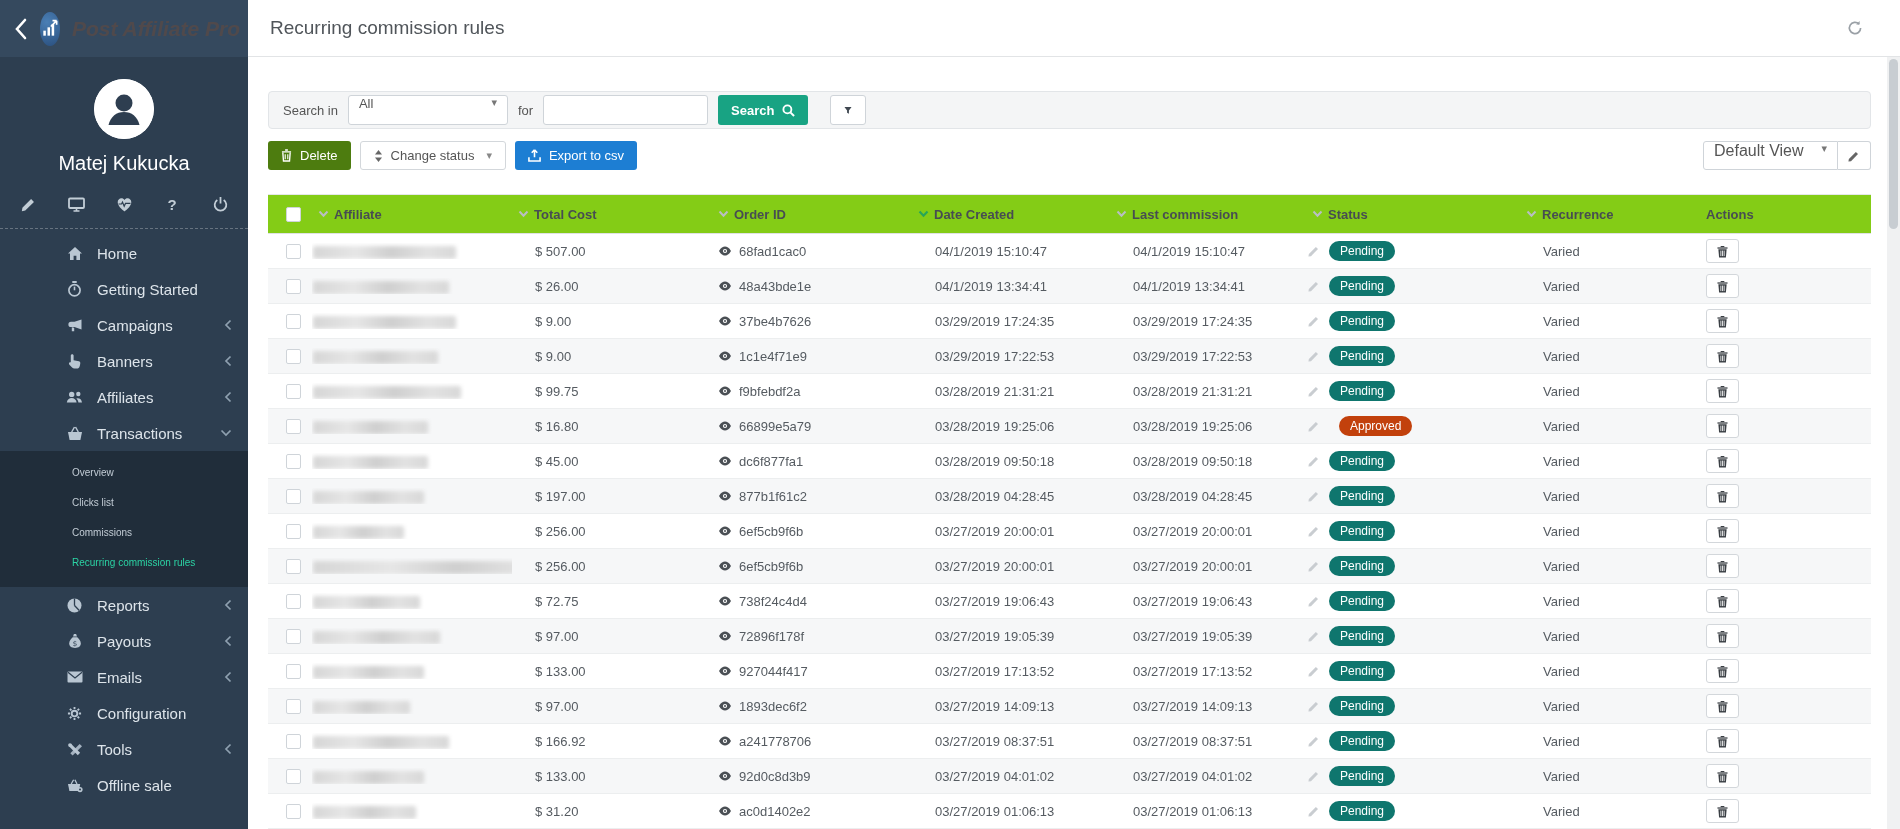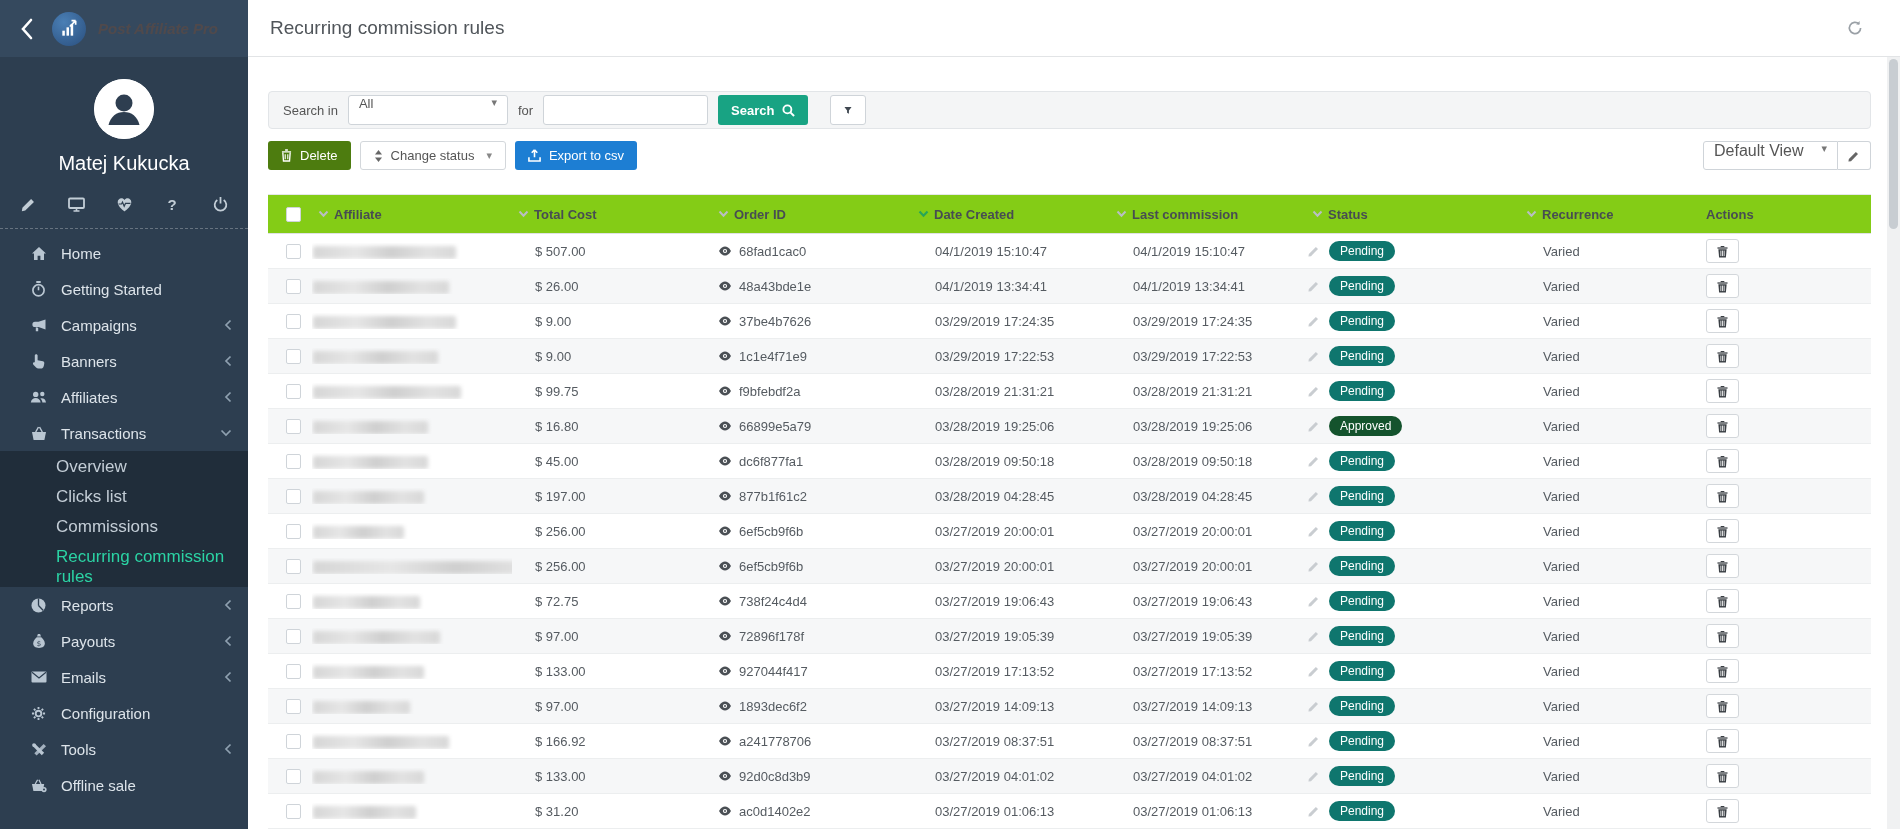--- a/index.html
+++ b/index.html
@@ -5,34 +5,34 @@
   * { box-sizing: border-box; margin: 0; padding: 0; }
   html,body { background:#fff; }
   body { font-family: "Liberation Sans", sans-serif; }
   .app { width:1900px; height:829px; display:flex; overflow:hidden; background:#fff; }
 
   
   .sidebar { width:248px; flex:0 0 248px; background:#2d3e50; color:#d7dfe6; display:flex; flex-direction:column; overflow:hidden; }
   .sidebar-top { height:57px; background:#35495e; display:flex; align-items:center; padding:0 14px; gap:12px; flex:0 0 57px; }
   .back-btn { width:26px; height:26px; display:flex; align-items:center; justify-content:center; cursor:pointer; }
   .logo-circle { width:34px; height:34px; border-radius:50%; background:radial-gradient(circle at 35% 30%, #4a7fb5, #2a4f7e); display:flex; align-items:center; justify-content:center; }
-  .brand-text { font-style:italic; font-weight:bold; font-size:15px; color:#6b4a3a; opacity:.5; white-space:nowrap; }
+  .brand-text { font-style:italic; font-weight:bold; font-size:21px; color:#6b4a3a; opacity:.5; white-space:nowrap; }
   .profile { text-align:center; padding-top:22px; }
   .avatar { width:60px; height:60px; border-radius:50%; background:#fff; margin:0 auto; display:flex; align-items:flex-end; justify-content:center; overflow:hidden; }
   .profile-name { color:#fff; font-size:20px; margin-top:13px; font-weight:400; }
   .quick-icons { display:flex; justify-content:center; gap:30px; margin-top:20px; color:#c2cdd6; align-items:center; }
   .qicon { width:18px; height:18px; display:flex; align-items:center; justify-content:center; cursor:pointer; font-size:15px; font-weight:bold; }
   .sb-divider { border-top:1px dashed rgba(255,255,255,.28); margin:15px 0 6px 0; }
   .menu { font-size:15px; }
-  .mi { height:36px; display:flex; align-items:center; padding:0 16px 0 30px; cursor:pointer; }
+  .mi { height:36px; display:flex; align-items:center; padding:0 16px 0 30px; cursor:pointer;margin-left:36px; }
   .mico { width:17px; height:17px; margin-right:14px; color:#b9c6d2; display:flex; align-items:center; justify-content:center; flex:0 0 17px; }
   .mlabel { flex:1; color:#dde4ea; }
   .mchev { color:#8fa0b0; display:flex; align-items:center; }
   .submenu { background:#202d3a; padding:6px 0 10px 0; }
-  .smi { height:30px; display:flex; align-items:flex-start; padding-left:56px; font-size:17px; color:#c3cdd6; cursor:pointer; }
+  .smi { height:30px; display:flex; align-items:center; padding-left:72px; font-size:10px; color:#c3cdd6; cursor:pointer; }
   .smi.active { color:#2bd3a4; }
 
   
   .main { flex:1 1 auto; display:flex; flex-direction:column; background:#fff; min-width:0; }
   .topbar { height:57px; flex:0 0 57px; border-bottom:1px solid #e2e4e6; display:flex; align-items:center; padding:0 24px 0 22px; }
   .page-title { font-size:19px; color:#50555a; font-weight:400; flex:1; }
   .refresh-btn { color:#9aa0a6; cursor:pointer; display:flex; }
 
   
   .search-panel { margin:34px 16px 0 20px; height:45px; background:#f4f5f6; border:1px solid #e2e5e8; border-radius:4px; display:flex; align-items:center; padding:0 14px; gap:10px; font-size:13px; color:#555; }
@@ -65,21 +65,21 @@
   .c { padding-left:23px; white-space:nowrap; overflow:hidden; }
   .c.cb, .h.cb { padding-left:18px; }
   .c.aff { padding-left:1px; }
   .c.order { padding-left:6px; display:flex; align-items:center; gap:7px; }
   .c.status { padding-left:2px; display:flex; align-items:center; gap:9px; }
   .c.actions { padding-left:8px; }
   .checkbox { appearance:none; -webkit-appearance:none; width:15px; height:15px; border:1px solid #cfd4d9; border-radius:2px; background:#fff; cursor:pointer; display:block; }
   .blur-name { display:inline-block; height:13px; border-radius:2px; background:linear-gradient(90deg,#d6d6d6,#e6e6e6 30%,#cfcfcf 55%,#e2e2e2 80%,#d8d8d8); filter:blur(2px); vertical-align:middle; }
   .badge { color:#fff; font-size:12px; border-radius:11px; padding:3px 11px; min-width:60px; text-align:center; }
   .badge.pending { background:#0f766e; }
-  .badge.approved { background:#14532d; }
+  .badge.approved { background:#c2410c;margin-left:10px; }
   .pencil-sm { color:#c9cdd1; display:flex; }
   .trash-btn { width:33px; height:24px; background:#fff; border:1px solid #d3d7db; border-radius:3px; display:flex; align-items:center; justify-content:center; color:#3a3f44; cursor:pointer; }
 
   
   .scroll-col { width:13px; flex:0 0 13px; display:flex; flex-direction:column; }
   .scroll-top { height:57px; background:#fff; border-bottom:1px solid #e2e4e6; }
   .scroll-track { flex:1; background:#f0f1f2; position:relative; }
   .scroll-thumb { position:absolute; top:2px; left:2px; right:2px; height:170px; background:#c8cdd2; border-radius:5px; }
 
   svg { display:block; }

